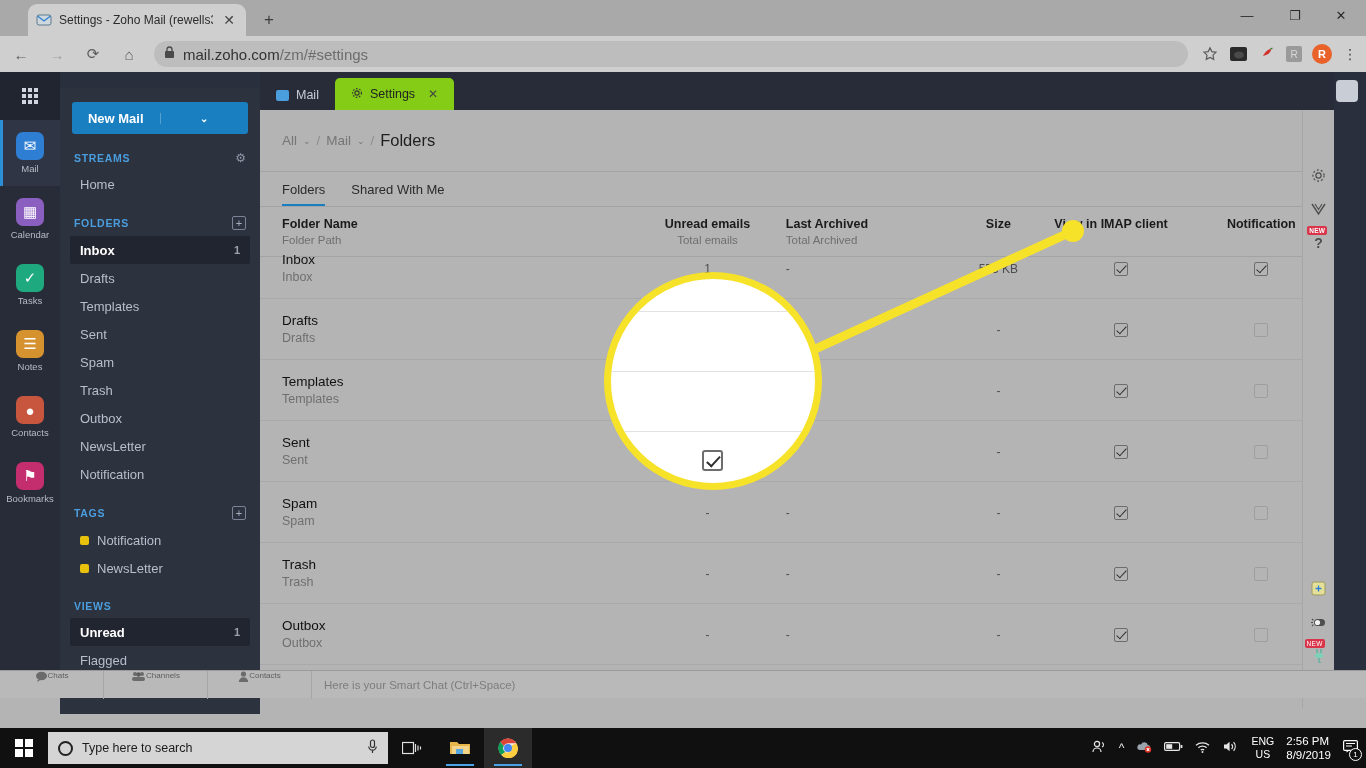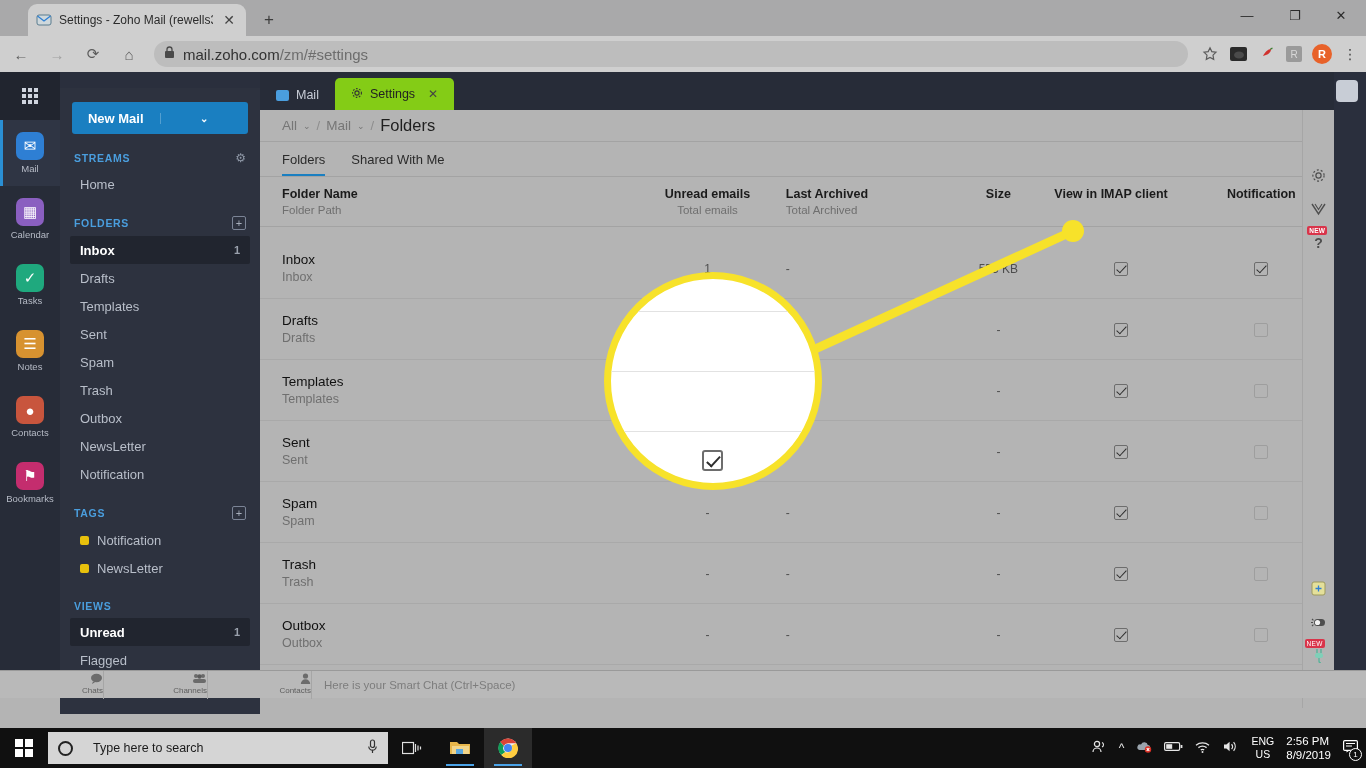--- a/index.html
+++ b/index.html
@@ -127,22 +127,22 @@
   .nav-row .cnt { font-size: 11px; color: #9aa1ad; }
   .tag-dot { width: 9px; height: 9px; border-radius: 2px; margin-right: 8px; background: #e8c10c; }
 
   
   .chatbar {
     position: absolute; left: 0; bottom: 0; width: 1366px; height: 28px;
     background: #b9b9b9; display: flex; align-items: center;
     border-top: 1px solid #9a9a9a;
   }
   .chat-item {
-    width: 104px; height: 28px; display: flex; flex-direction: column;
-    align-items: flex-end; justify-content: center; color: #5e5e5e; cursor: pointer;
+    width: 104px; height: 28px; display: flex; flex-direction: row;
+    align-items: flex-start; justify-content: center; color: #5e5e5e; cursor: pointer;
     border-right: 1px solid #a6a6a6;
   }
   .chat-item .ci { font-size: 10px; line-height: 10px; }
   .chat-item .cl { font-size: 8px; line-height: 10px; }
   .chat-hint { font-size: 11.5px; color: #7d7d7d; padding-left: 12px; }
 
   
   .main {
     position: absolute; left: 260px; top: 0; right: 32px; height: 598px;
   }
@@ -153,21 +153,21 @@
     border-radius: 5px 5px 0 0;
   }
   .ztab.active { background: #84cc16; color: #222; height: 32px; margin-top: 32px; }
   .ztab .xc { font-size: 12px; color: #444; margin-left: 6px; }
   .ztab .mi {
     width: 13px; height: 11px; background: #4a9ede; border-radius: 2px; display: inline-block;
   }
 
   .content { background: #b4b4b4; height: 560px; position: relative; }
   .breadcrumb {
-    height: 32px; display: flex; align-items: center; gap: 6px; padding-left: 22px;
+    height: 62px; display: flex; align-items: center; gap: 6px; padding-left: 22px;
     border-bottom: 1px solid #a3a3a3;
   }
   .bc-dim { font-size: 13.5px; color: #767676; cursor: pointer; }
   .bc-sep { font-size: 13px; color: #8d8d8d; }
   .bc-cur { font-size: 16.5px; color: #1f1f1f; }
   .caret-sm { font-size: 9px; color: #767676; }
 
   .subtabs { height: 34px; display: flex; align-items: center; padding-left: 22px; gap: 26px; }
   .subtab { font-size: 13px; color: #2b2b2b; height: 34px; line-height: 36px; cursor: pointer; }
   .subtab.active { border-bottom: 2.5px solid #1a7fc1; font-weight: normal; }
@@ -276,21 +276,21 @@
   
   .taskbar {
     position: absolute; left: 0; bottom: 0; width: 1366px; height: 40px; background: #101010;
     display: flex; align-items: center;
   }
   .start { width: 48px; height: 40px; display: flex; align-items: center; justify-content: center; cursor: pointer; }
   .winlogo { display: grid; grid-template-columns: 8px 8px; grid-template-rows: 8px 8px; gap: 2px; }
   .winlogo i { background: #fff; display: block; }
   .searchbox {
     width: 340px; height: 32px; background: #d5d5d5; display: flex; align-items: center;
-    gap: 20px; padding: 0 10px; cursor: text;
+    gap: 9px; padding: 0 10px; cursor: text;
   }
   .search-o { width: 15px; height: 15px; border: 2px solid #222; border-radius: 50%; }
   .search-ph { flex: 1; font-size: 12.5px; color: #1b1b1b; }
   .mic { font-size: 13px; color: #333; }
   .tb-app { width: 48px; height: 40px; display: flex; align-items: center; justify-content: center; cursor: pointer; position: relative; }
   .tb-app.running::after { content:""; position:absolute; bottom:2px; left:10px; width:28px; height:2px; background:#4aa3e8; }
   .tb-app.active { background: #2b2b2b; }
   .tray { margin-left: auto; display: flex; align-items: center; gap: 12px; padding-right: 8px; }
   .tray-ico { font-size: 12px; color: #e6e6e6; cursor: pointer; }
   .tray-lang { font-size: 10.5px; color: #fff; line-height: 13px; text-align: center; cursor: pointer; }

